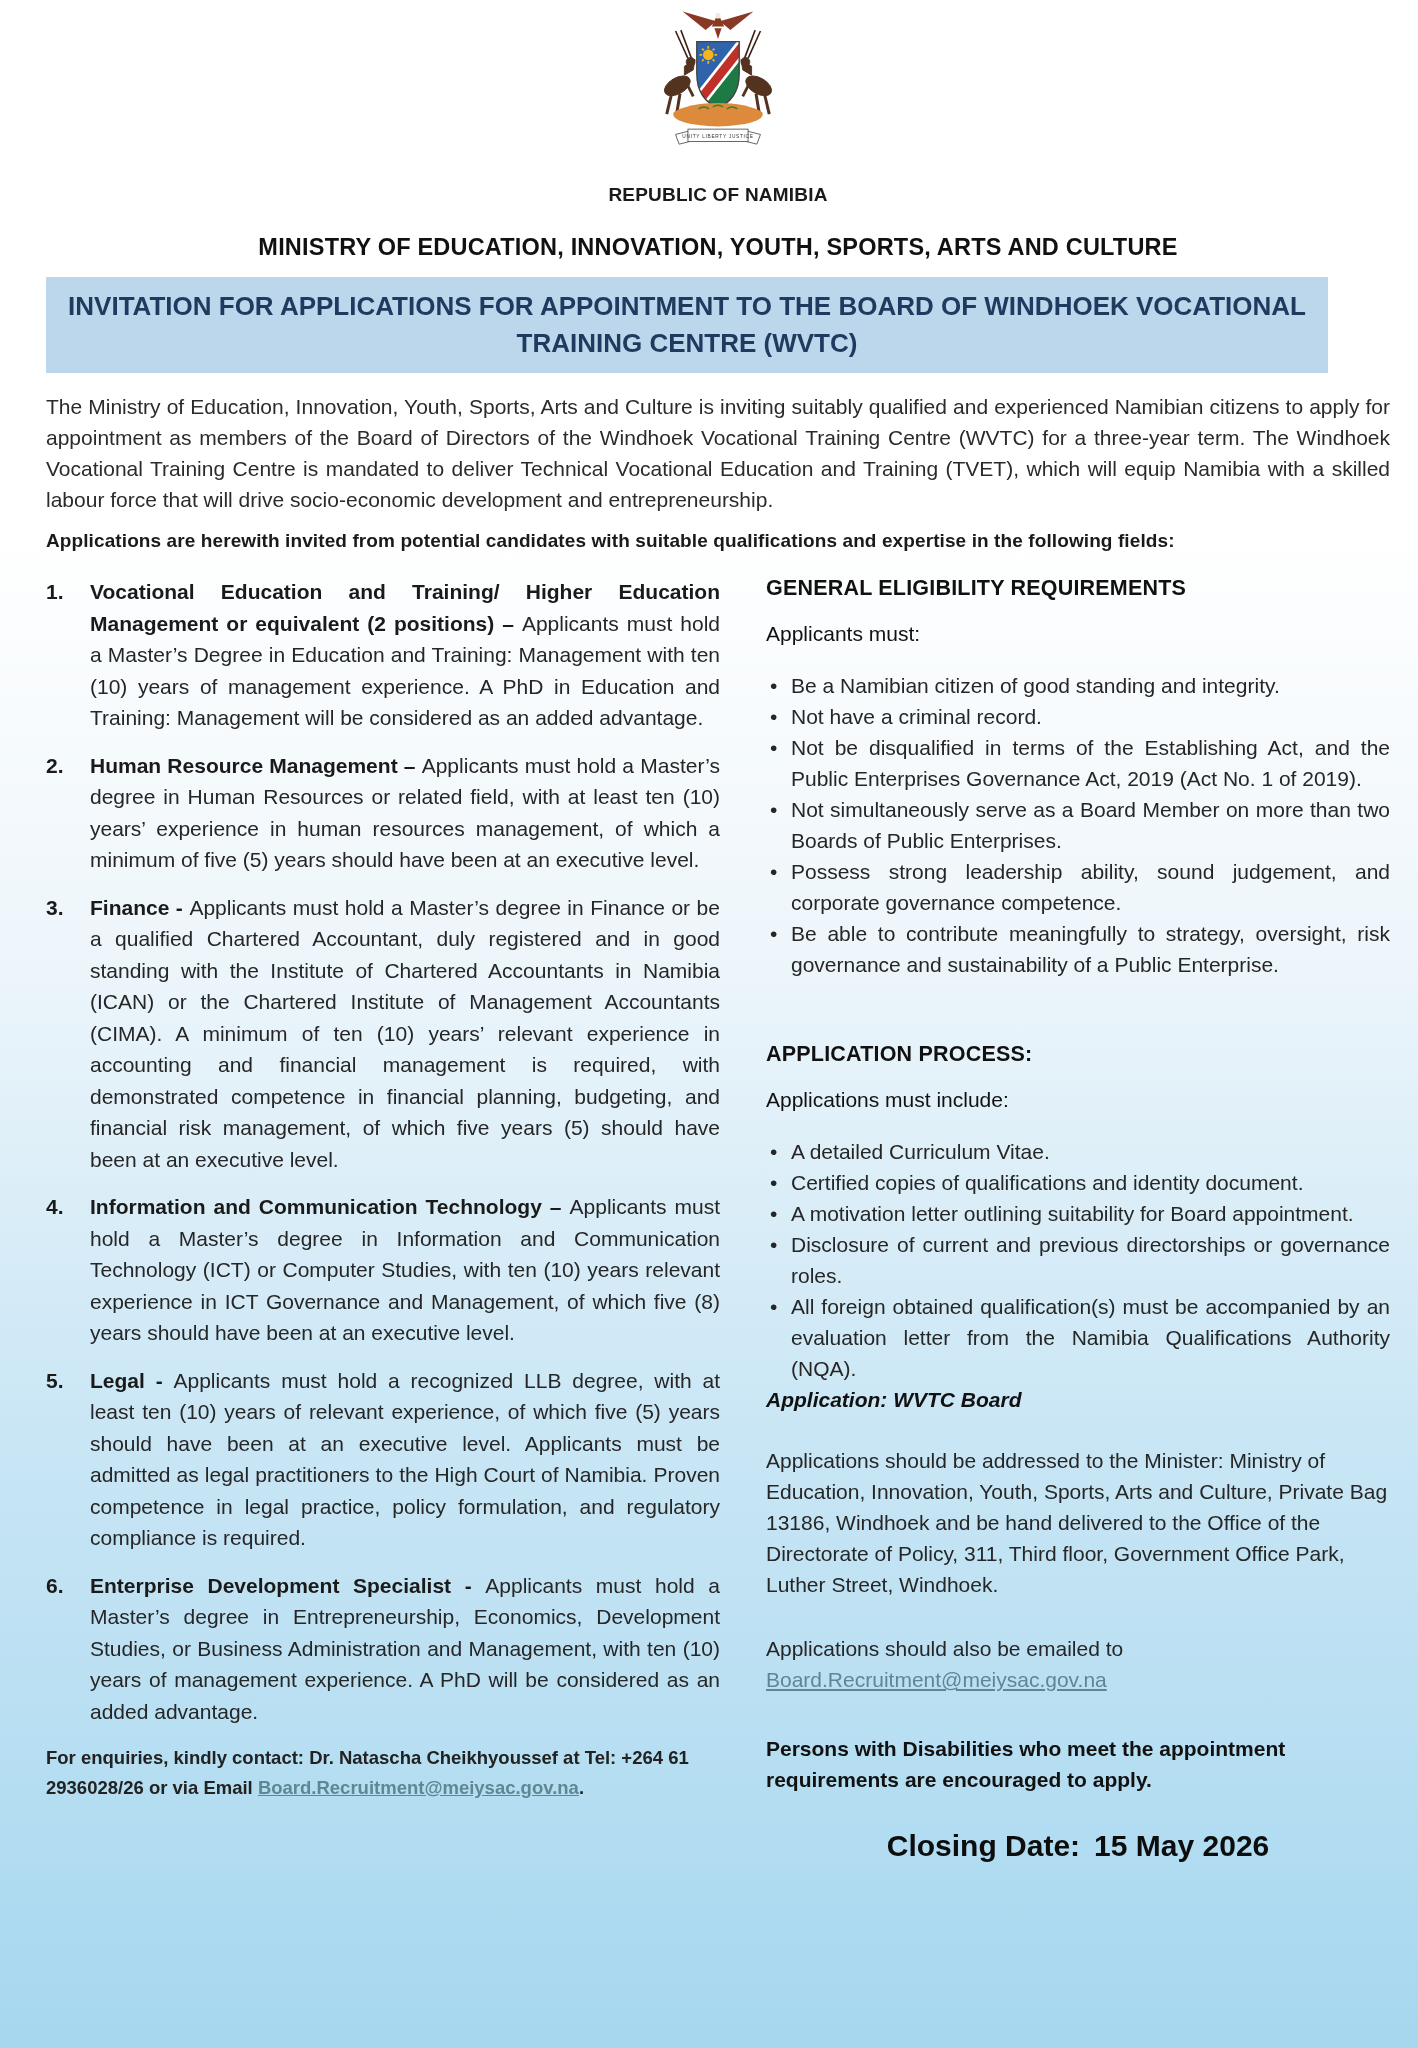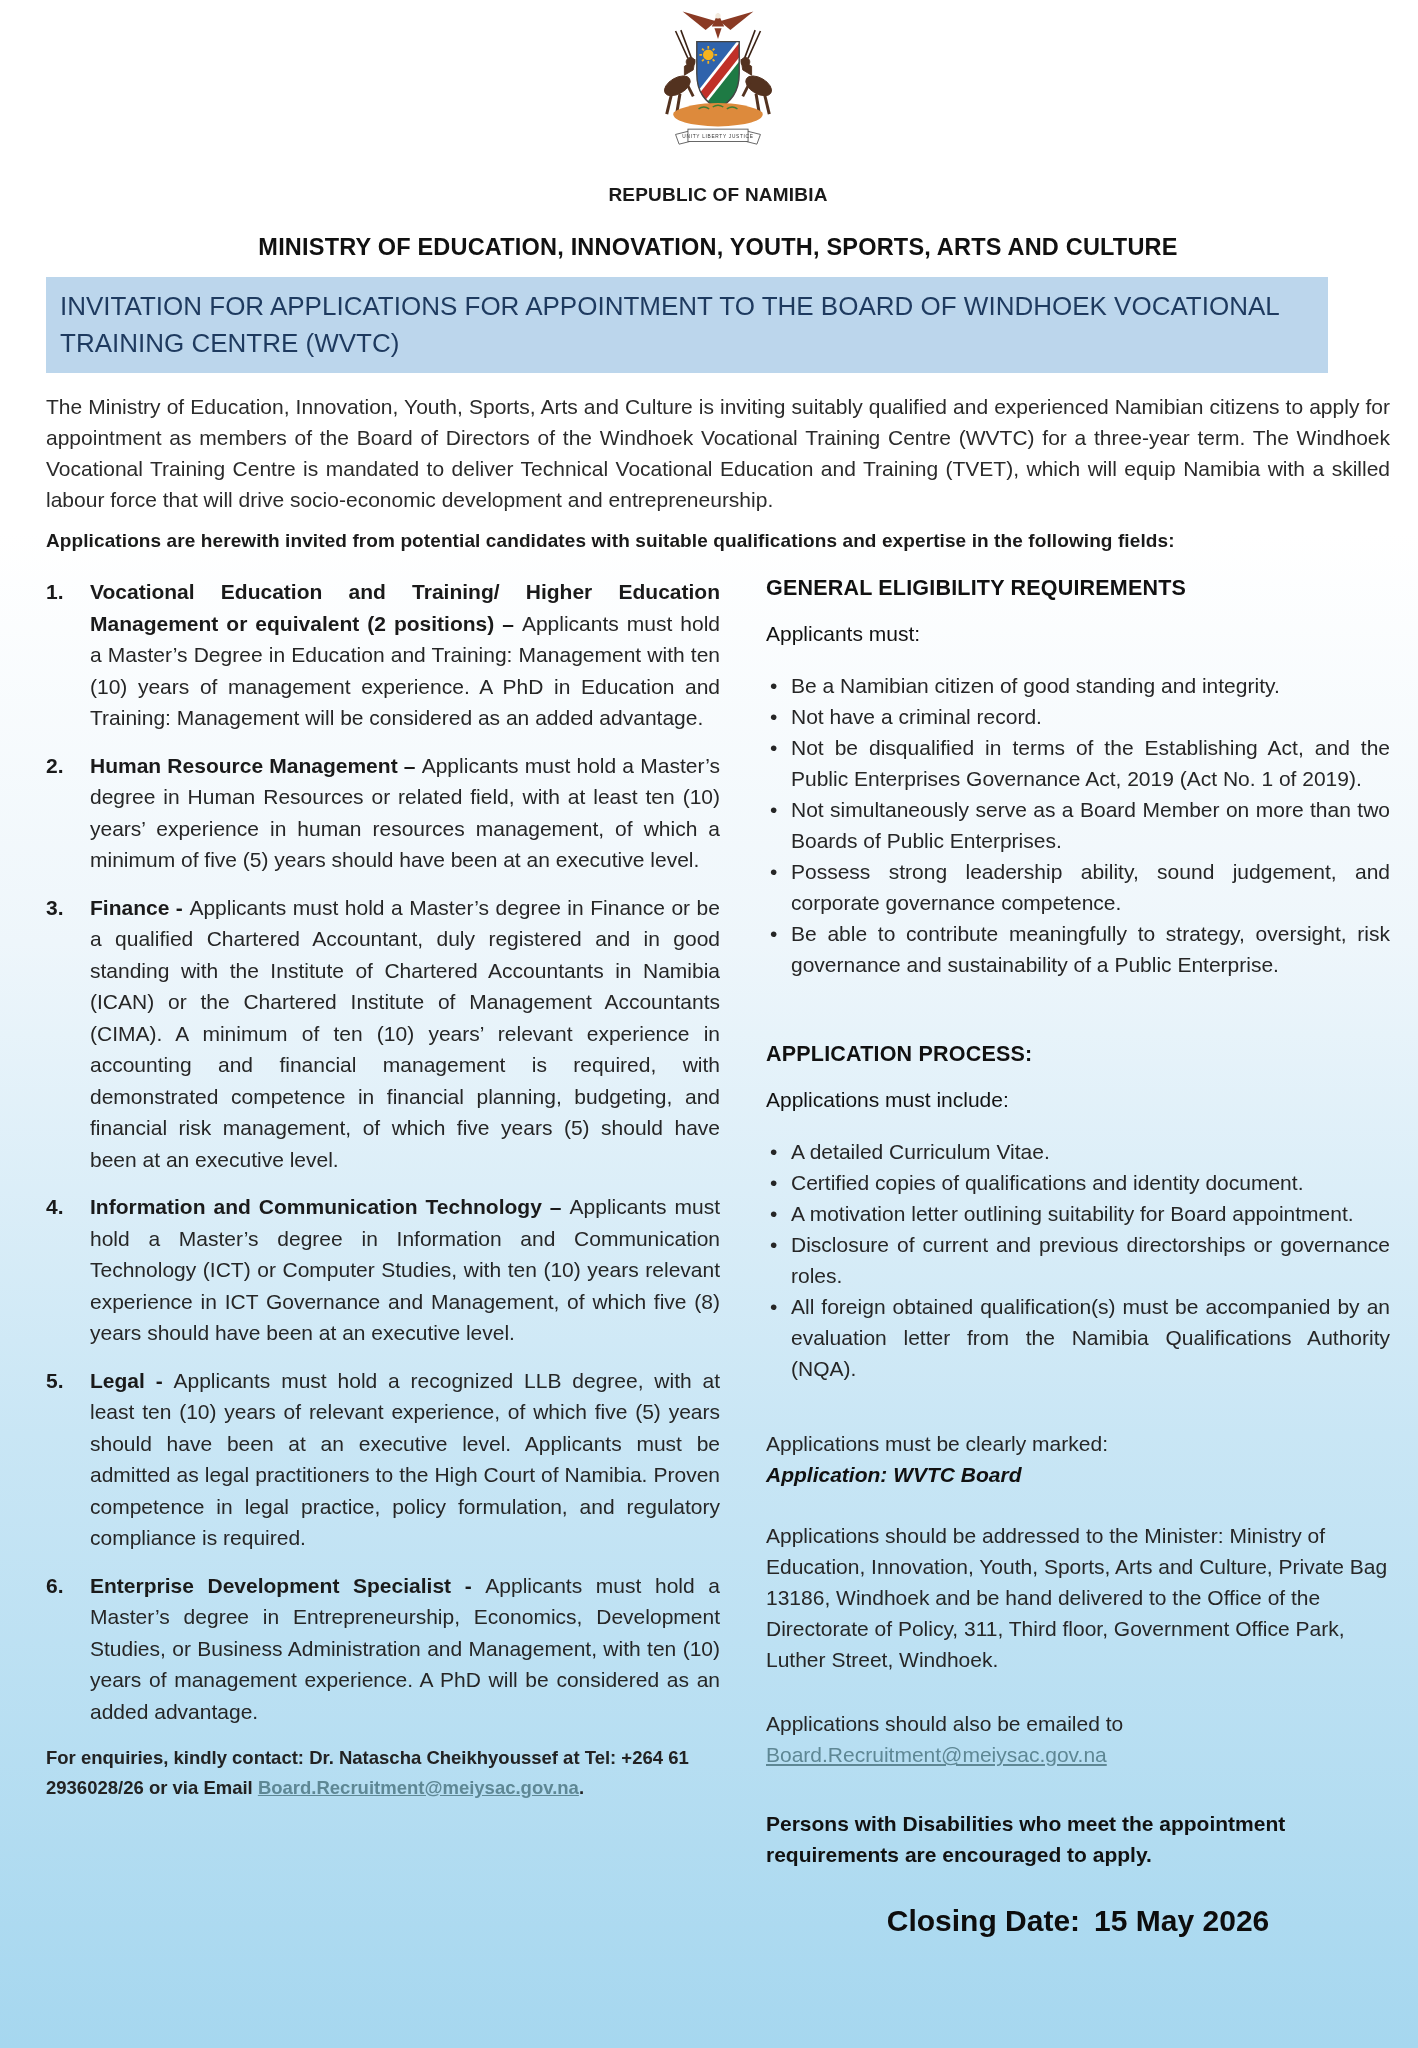--- a/index.html
+++ b/index.html
@@ -18,21 +18,22 @@
   
   .arms-wrap { text-align:center; height:172px; }
   .republic { text-align:center; font-weight:700; font-size:19px; letter-spacing:.2px; margin-top:4px; color:#1a1a1a;}
   .ministry { text-align:center; font-weight:700; font-size:23.5px; letter-spacing:.2px; margin-top:28px; color:#111; }
 
   
   .banner {
     margin:16px 62px 0 0;
     background:#bcd6ec;
     color:#1e3a5f;
-    font-weight:400; font-size:26px; line-height:37px;
+    font-weight:700; font-size:26px; line-height:37px;
+    text-align:center;
     padding:11px 14px;
   }
 
   .intro { margin-top:18px; font-size:21px; line-height:31px; text-align:justify; color:#2b2b2b; }
   .invite { margin-top:15px; font-weight:700; font-size:19px; color:#1a1a1a; letter-spacing:.1px;}
 
   
   .columns { display:flex; margin-top:24px; gap:46px; }
   .col-left { flex:0 0 674px; }
   .col-right { flex:1; min-width:0; }
@@ -209,21 +210,20 @@
           <div class="rc-sub">Applications must include:</div>
 
           <div class="bullets">
             <div class="bullet">A detailed Curriculum Vitae.</div>
             <div class="bullet">Certified copies of qualifications and identity document.</div>
             <div class="bullet">A motivation letter outlining suitability for Board appointment.</div>
             <div class="bullet">Disclosure of current and previous directorships or governance roles.</div>
             <div class="bullet">All foreign obtained qualification(s) must be accompanied by an evaluation letter from the Namibia Qualifications Authority (NQA).</div>
           </div>
 
-          <div class="marked">Applications must be clearly marked:</div>
           <div class="marked-value">Application: WVTC Board</div>
 
           <div class="address">Applications should be addressed to the Minister: Ministry of Education, Innovation, Youth, Sports, Arts and Culture, Private Bag 13186, Windhoek and be hand delivered to the Office of the Directorate of Policy, 311, Third floor, Government Office Park, Luther Street, Windhoek.</div>
 
           <div class="email-note">
             <span>Applications should also be emailed to</span><br>
             <a class="email-link reg">Board.Recruitment@meiysac.gov.na</a>
           </div>
 
           <div class="disabilities">Persons with Disabilities who meet the appointment requirements are encouraged to apply.</div>

